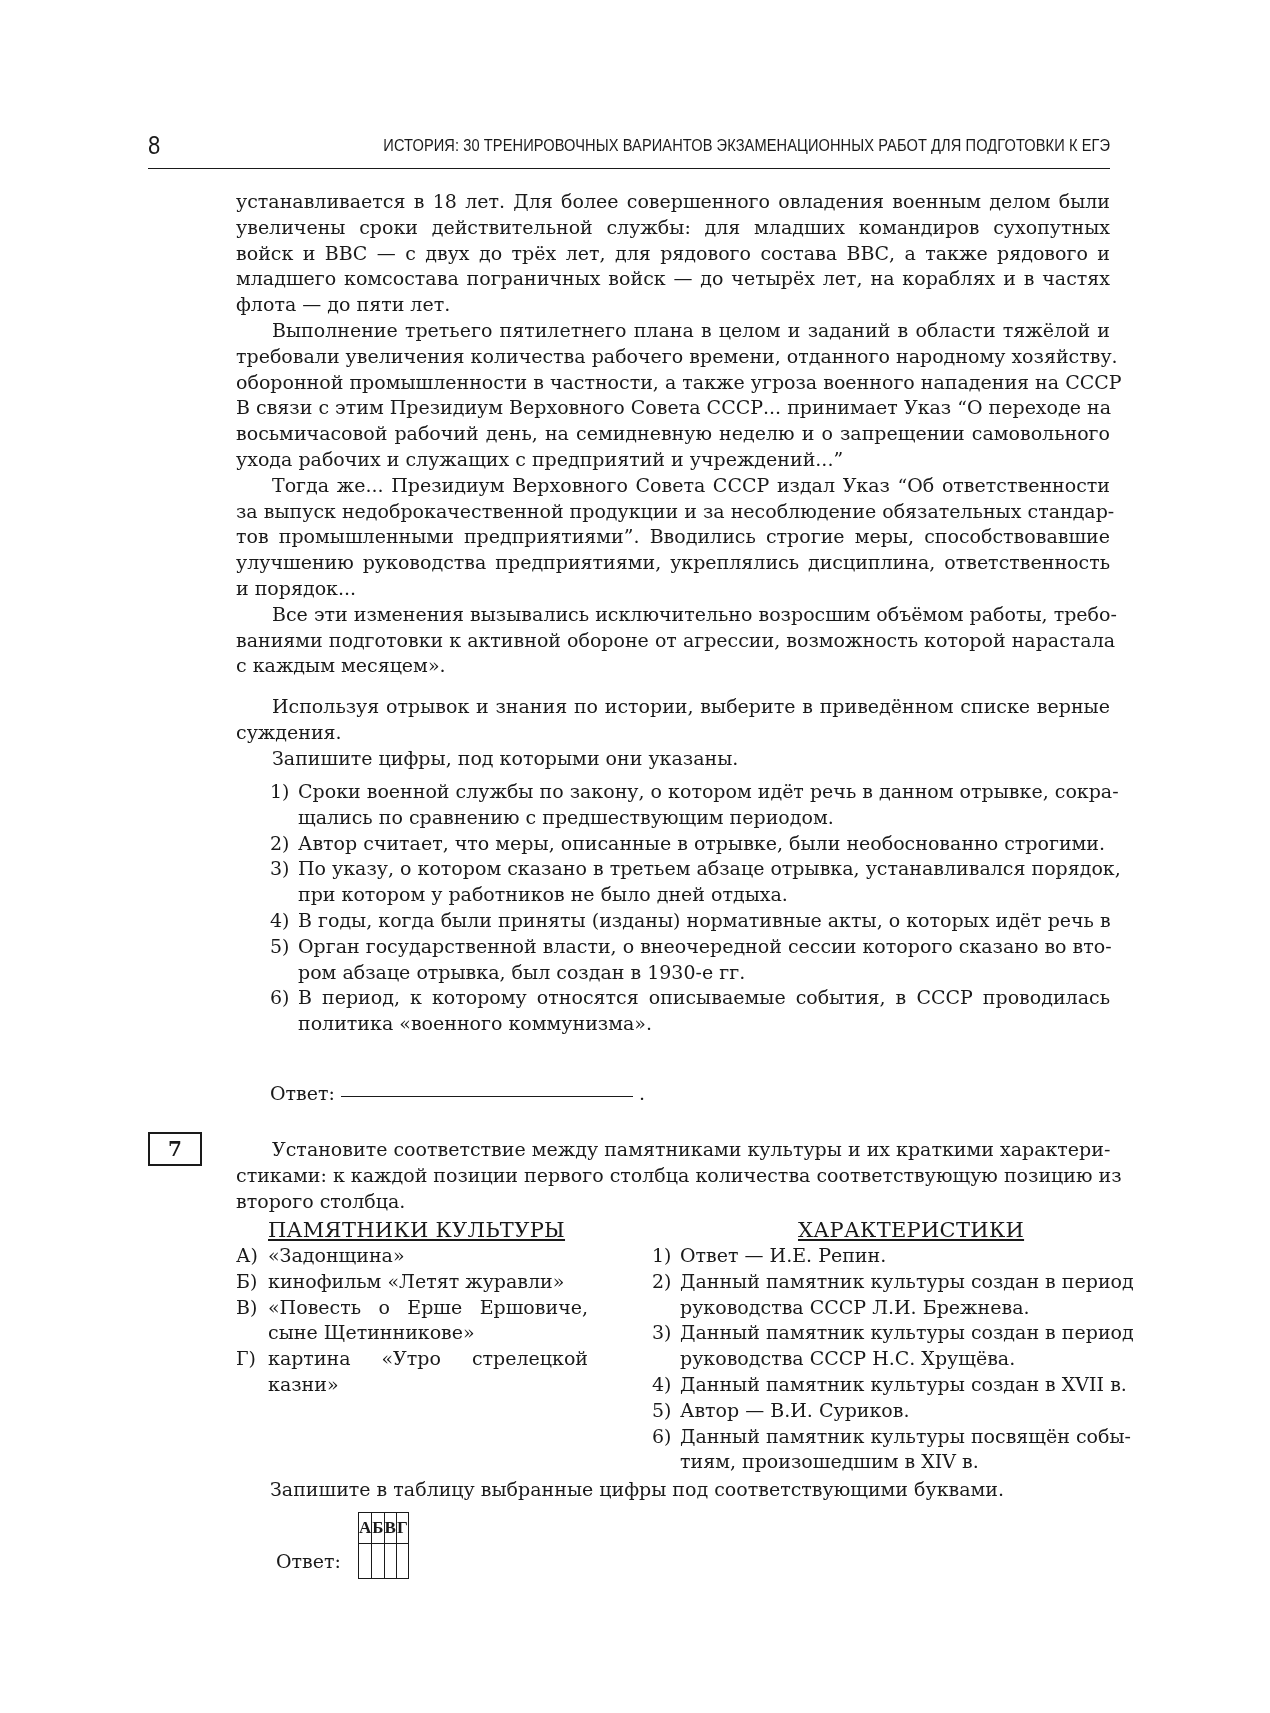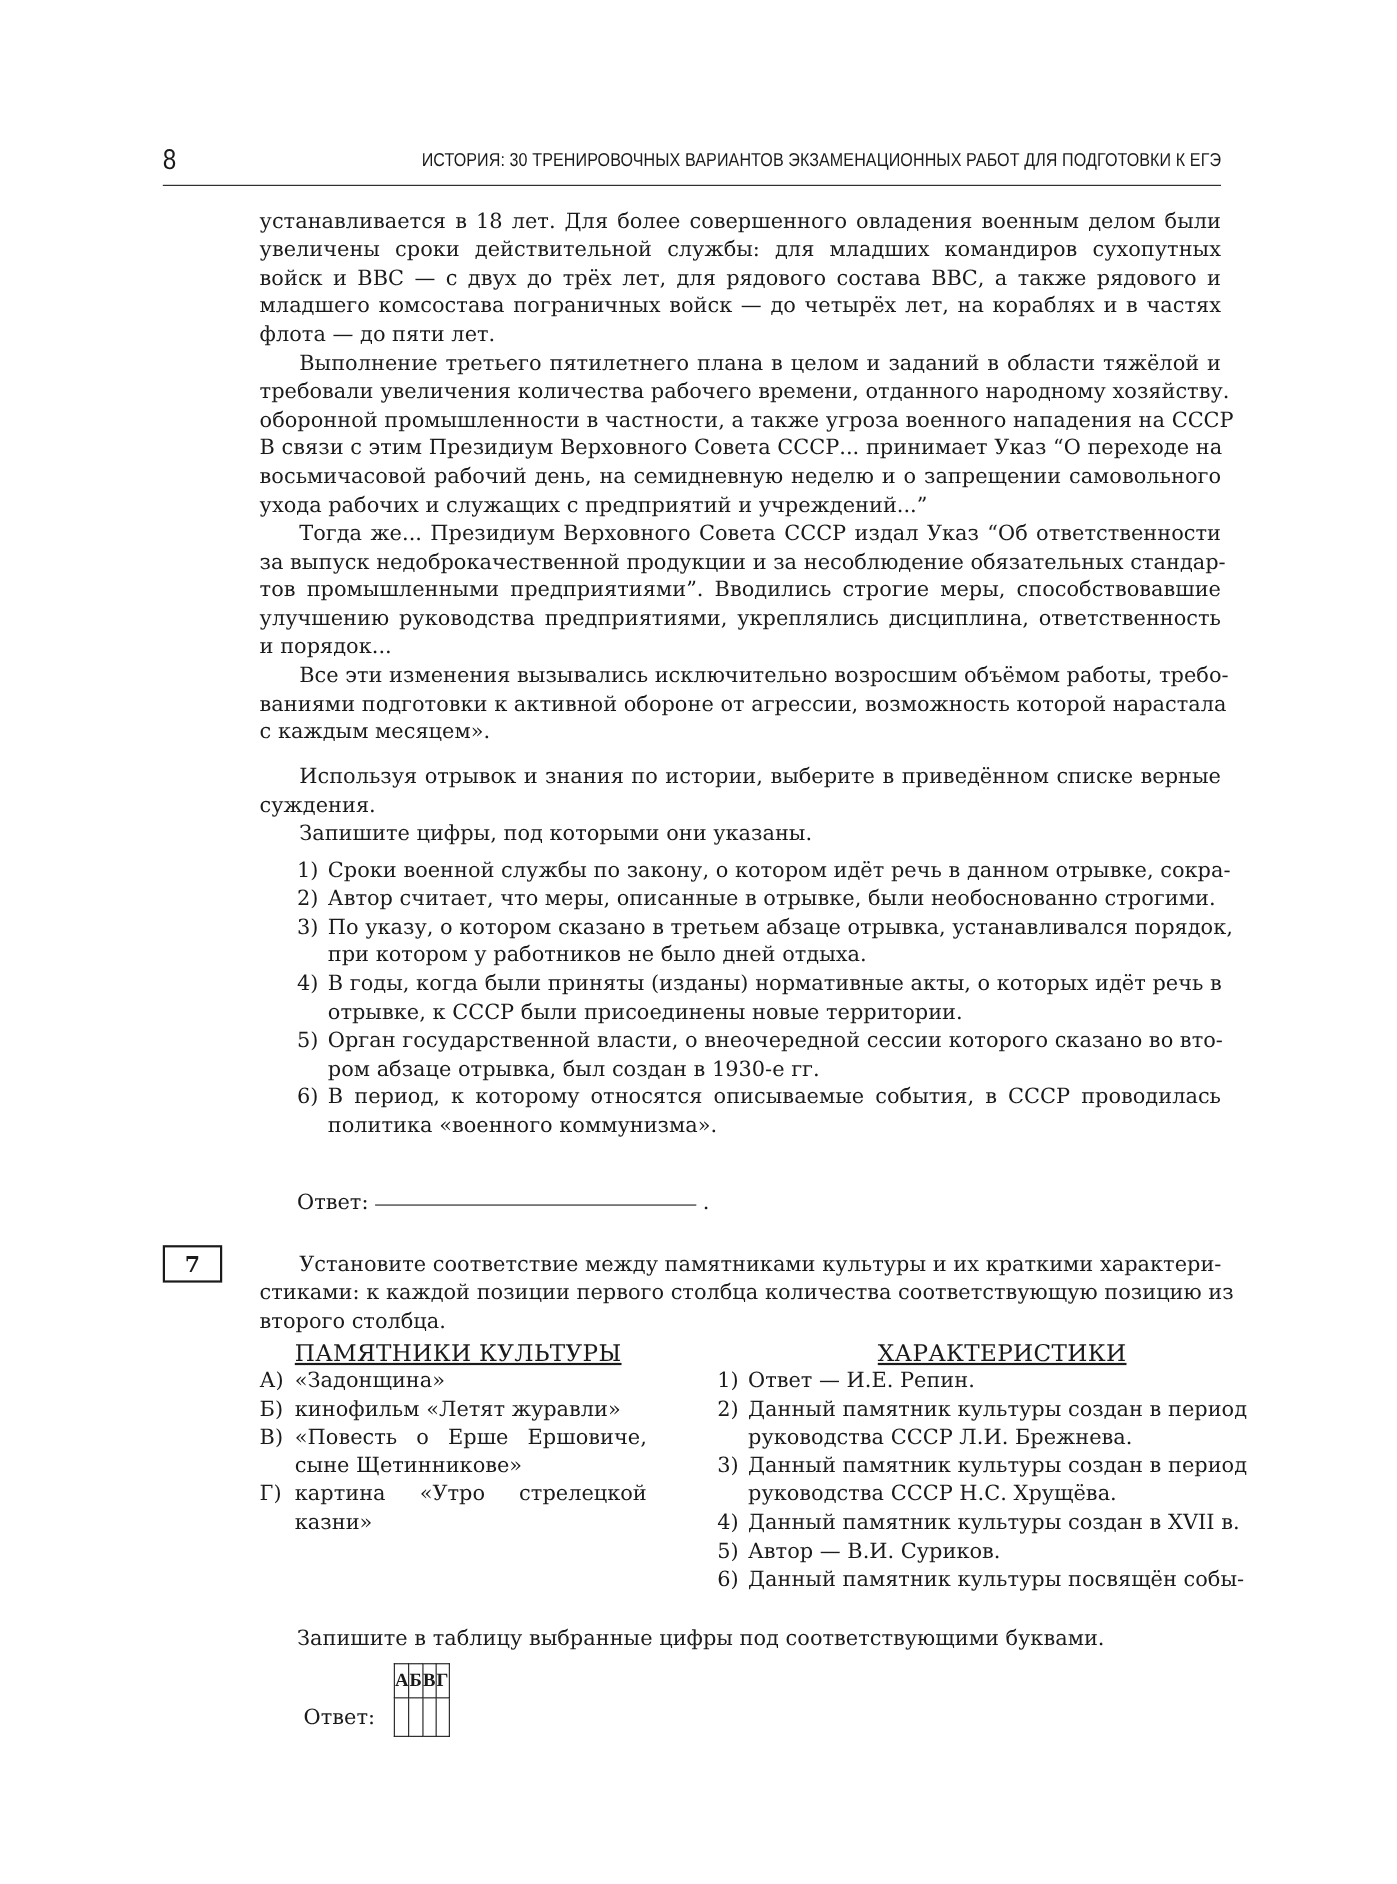--- a/index.html
+++ b/index.html
@@ -81,34 +81,34 @@
 <div class="body-text" id="question">
   <span class="line indent">Используя отрывок и знания по истории, выберите в приведённом списке верные</span>
   <span class="line last">суждения.</span>
   <span class="line last indent">Запишите цифры, под которыми они указаны.</span>
 </div>
 
 <div class="opt-list">
   <div class="opt">
     <span class="num">1)</span>
     <span class="line">Сроки военной службы по закону, о котором идёт речь в данном отрывке, сокра-</span>
+    <span class="line last">щались по сравнению с предшествующим периодом.</span>
   </div>
   <div class="opt">
     <span class="num">2)</span>
     <span class="line last">Автор считает, что меры, описанные в отрывке, были необоснованно строгими.</span>
   </div>
   <div class="opt">
     <span class="num">3)</span>
     <span class="line">По указу, о котором сказано в третьем абзаце отрывка, устанавливался порядок,</span>
     <span class="line last">при котором у работников не было дней отдыха.</span>
   </div>
   <div class="opt">
     <span class="num">4)</span>
     <span class="line">В годы, когда были приняты (изданы) нормативные акты, о которых идёт речь в</span>
-    <span class="line last">отрывке, к СССР были присоединены новые территории.</span>
   </div>
   <div class="opt">
     <span class="num">5)</span>
     <span class="line">Орган государственной власти, о внеочередной сессии которого сказано во вто-</span>
     <span class="line last">ром абзаце отрывка, был создан в 1930-е гг.</span>
   </div>
   <div class="opt">
     <span class="num">6)</span>
     <span class="line">В период, к которому относятся описываемые события, в СССР проводилась</span>
     <span class="line last">политика «военного коммунизма».</span>
@@ -170,20 +170,21 @@
     <span class="lbl">4)</span>
     <span class="line last">Данный памятник культуры создан в XVII в.</span>
   </div>
   <div class="item">
     <span class="lbl">5)</span>
     <span class="line last">Автор — В.И. Суриков.</span>
   </div>
   <div class="item">
     <span class="lbl">6)</span>
     <span class="line">Данный памятник культуры посвящён собы-</span>
+    <span class="line last">тиям, произошедшим в XIV в.</span>
   </div>
 </div>
 
 <div class="instruction">Запишите в таблицу выбранные цифры под соответствующими буквами.</div>
 
 <div class="answer-table-wrap">
   <span class="answer-label">Ответ:</span>
   <table class="answer-table">
     <tbody>
         <tr class="head">

